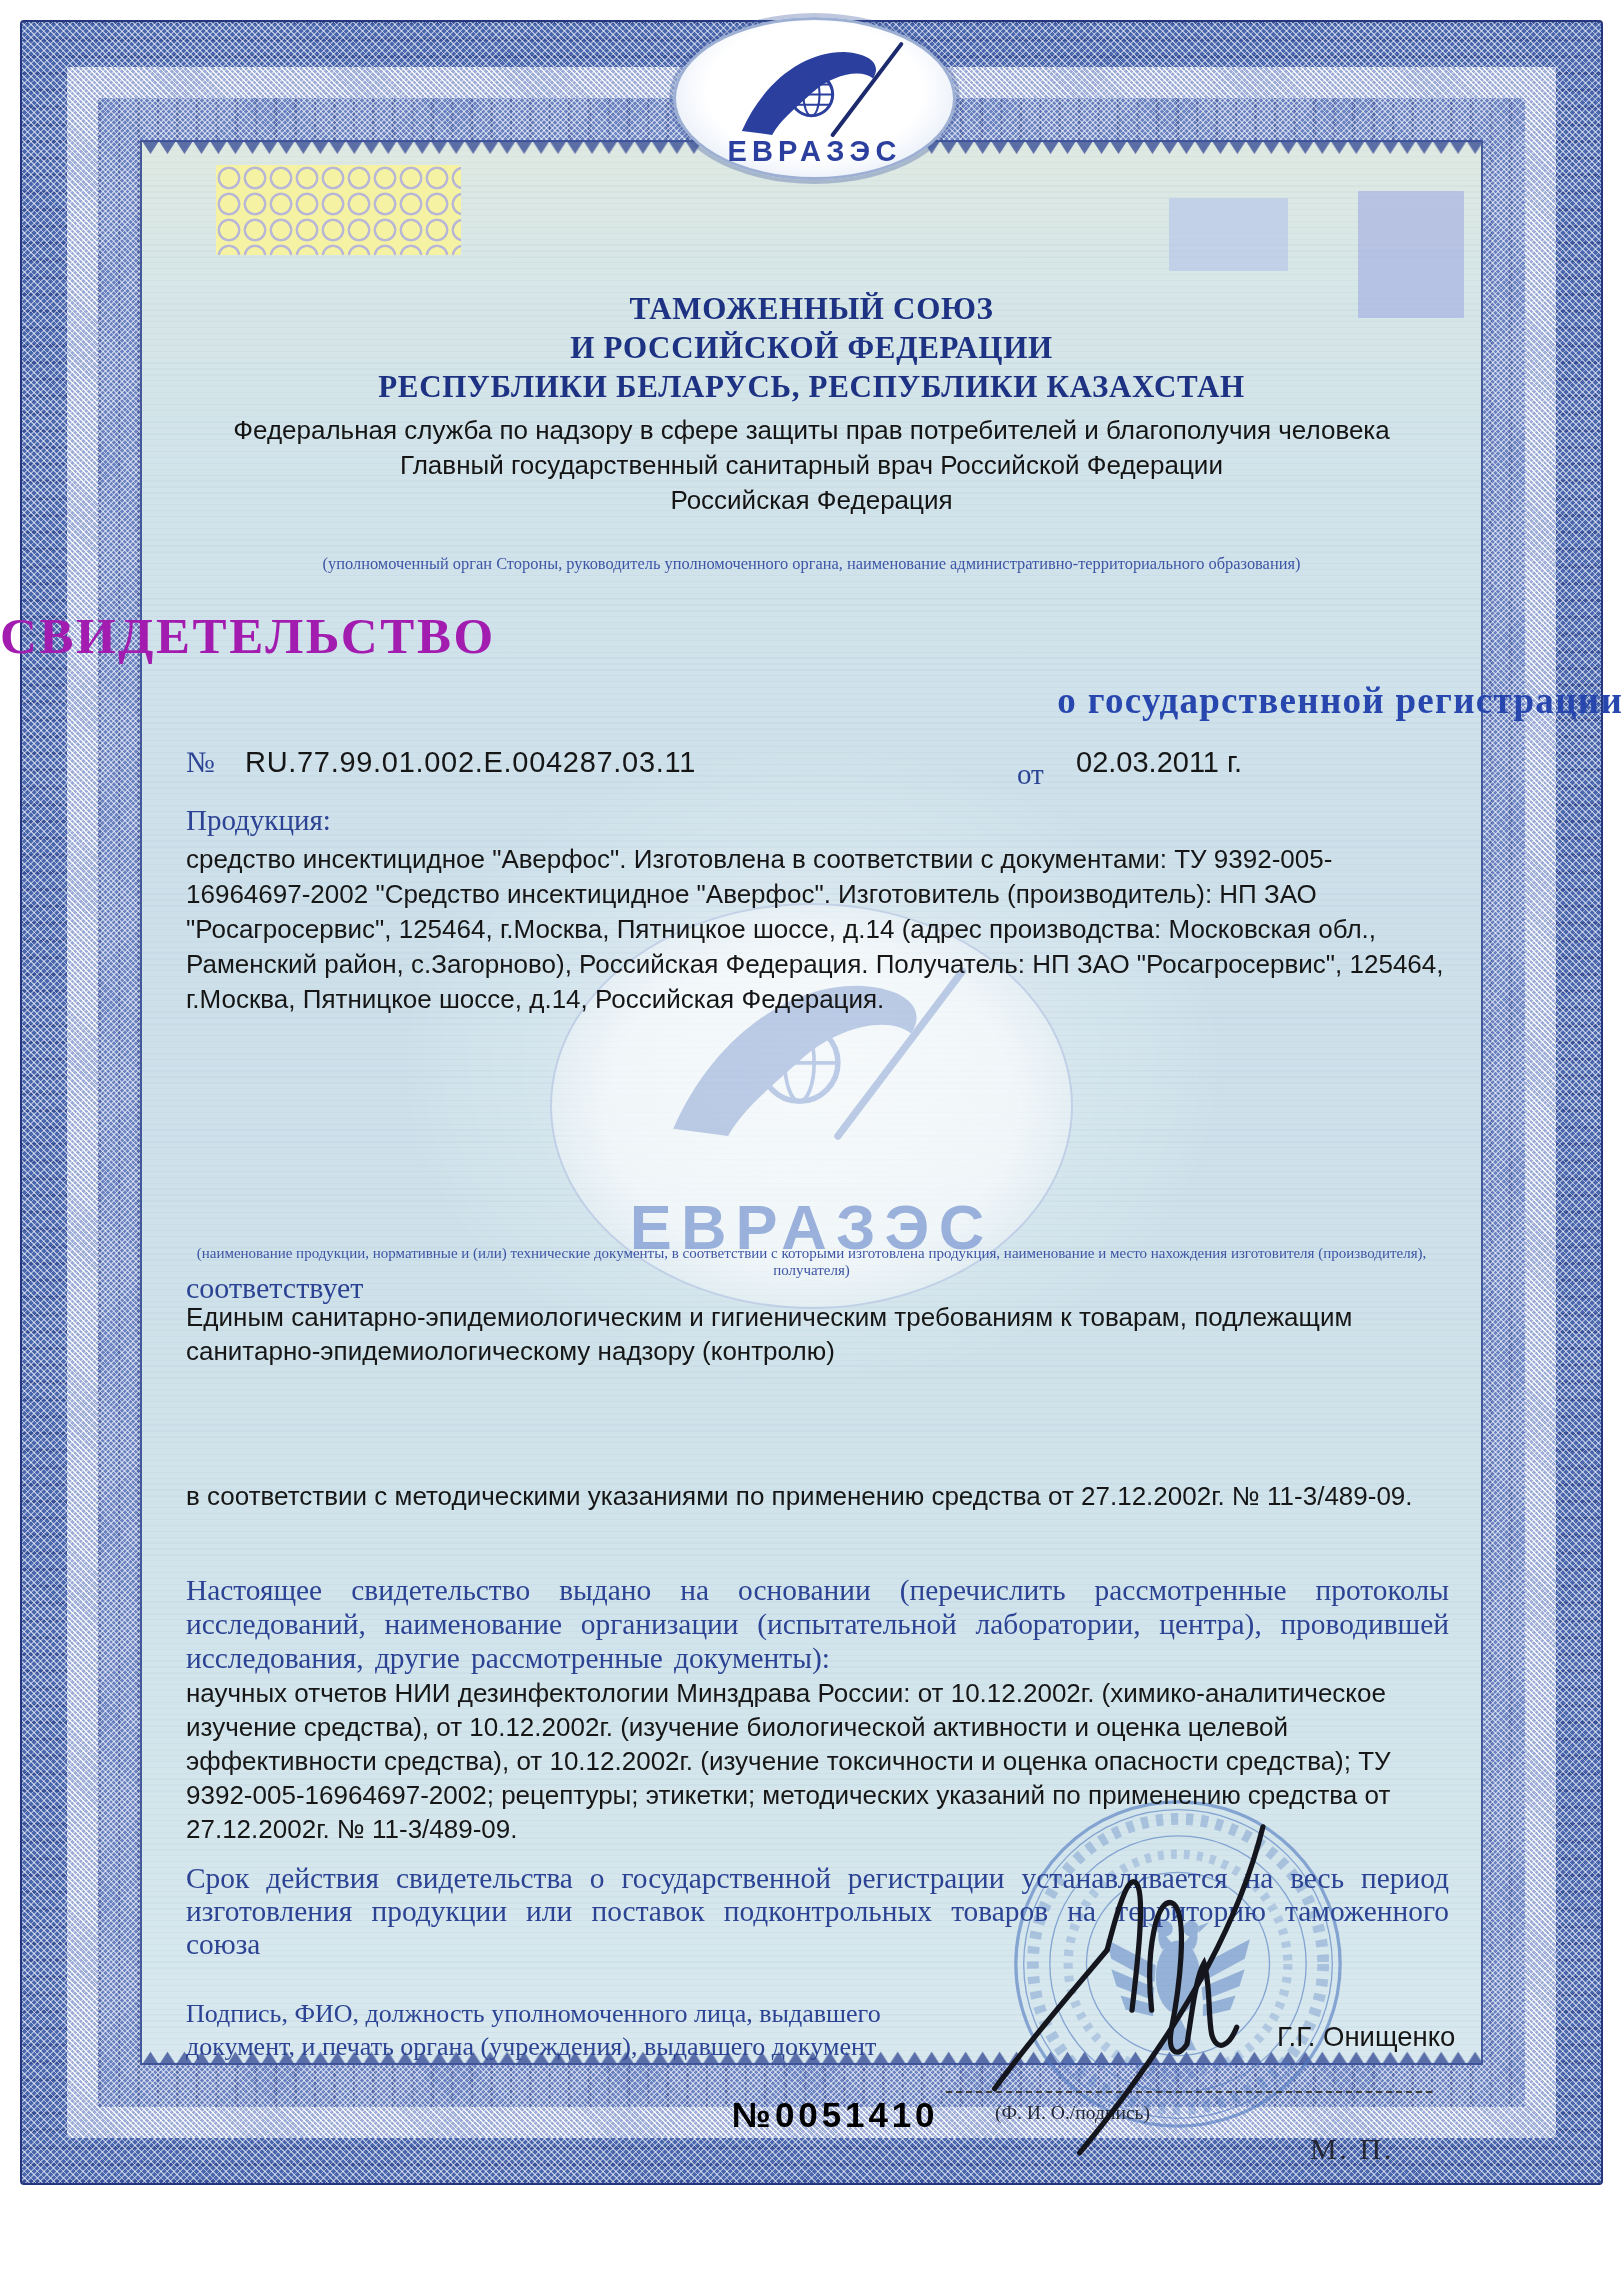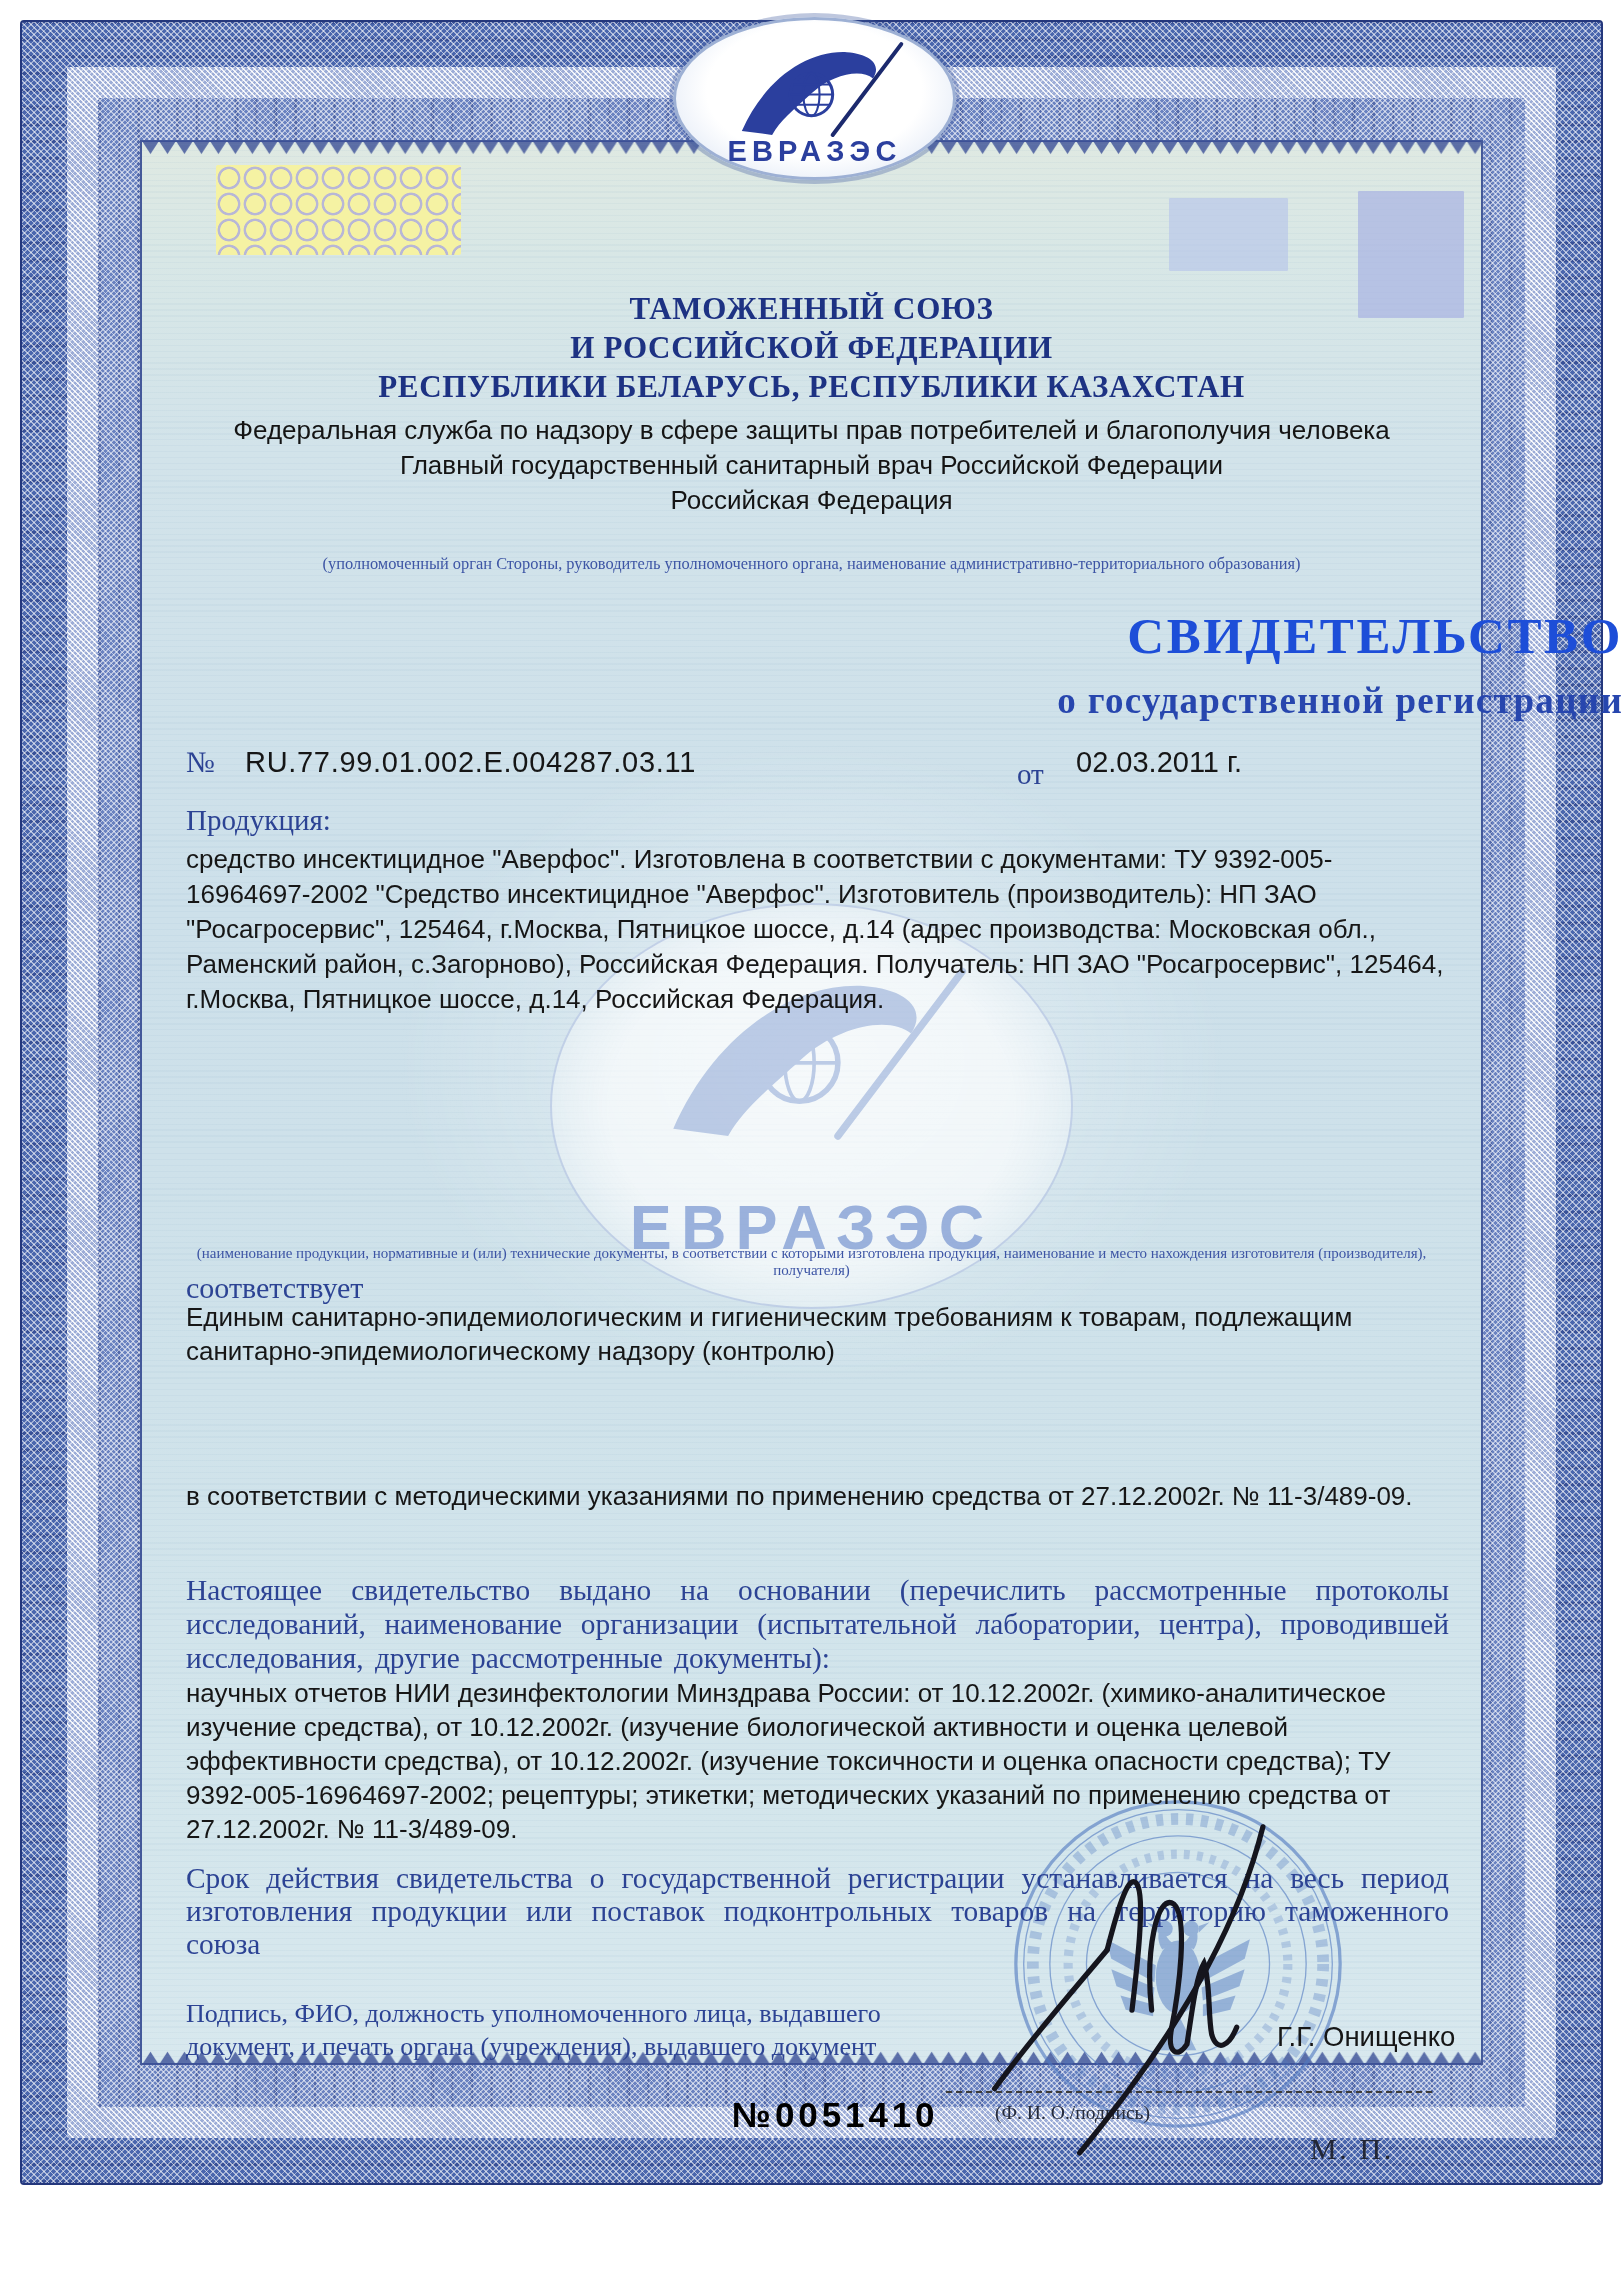--- a/index.html
+++ b/index.html
@@ -61,22 +61,22 @@
   .hdr .h-serif{font-family:"Liberation Serif", serif;font-weight:bold;font-size:31px;line-height:39px;
     color:#1d3283;letter-spacing:0.7px;}
   .hdr .h-sans{font-family:"Liberation Sans", sans-serif;font-size:26px;line-height:35px;color:#141414;}
   .hdr .h-sans-first{margin-top:6.5px;}
 
   .caption{position:absolute;left:222px;right:222px;text-align:center;
     font-family:"Liberation Serif", serif;color:#3d55a5;z-index:3;}
   .caption-1{top:554px;font-size:16.4px;}
   .caption-2{top:1245px;font-size:15px;left:183px;right:183px;}
 
-  .title-main{position:absolute;left:0;right:0;top:607px;text-align:right;z-index:3;
-    font-family:"Liberation Serif", serif;font-weight:bold;font-size:51px;color:#1d4ed8;letter-spacing:2.6px;}
+  .title-main{position:absolute;left:0;right:0;top:607px;text-align:left;z-index:3;
+    font-family:"Liberation Serif", serif;font-weight:bold;font-size:51px;color:#a21caf;letter-spacing:2.6px;}
   .title-sub{position:absolute;left:9px;right:0;top:679px;text-align:right;z-index:3;
     font-family:"Liberation Serif", serif;font-weight:bold;font-size:37px;color:#2746ae;letter-spacing:1.3px;}
 
   .blue-serif{font-family:"Liberation Serif", serif;color:#2c4394;}
   .black-sans{font-family:"Liberation Sans", sans-serif;color:#161616;}
 
   .numrow{position:absolute;left:186px;right:164px;top:745px;z-index:3;}
   .numrow .no{position:absolute;left:0;top:0;font-size:30px;}
   .numrow .num{position:absolute;left:59px;top:1.3px;font-size:29px;letter-spacing:0.7px;}
   .numrow .ot{position:absolute;left:831px;top:0;font-size:29px;margin-top:13px;}

